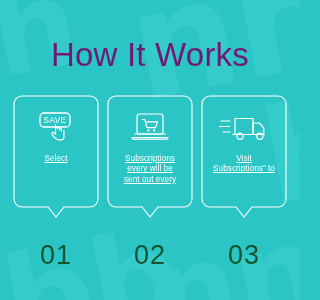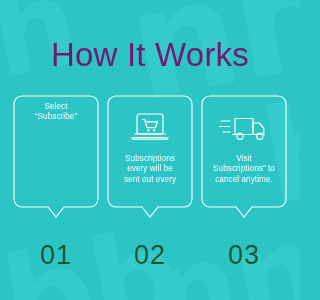--- a/index.html
+++ b/index.html
@@ -127,20 +127,21 @@
   }
   .card-text {
     margin-top: 7px;
     width: 82px;
     text-align: center;
     color: #ffffff;
     font-size: 8.2px;
     line-height: 10.4px;
     letter-spacing: 0.05px;
     font-family: "Liberation Sans", sans-serif;
+    text-decoration: underline;
   }
   .card-text span {
     display: block;
   }
 
   
   .numbers {
     position: absolute;
     top: 240px;
     left: 13px;
@@ -174,23 +175,30 @@
   <div class="title">How It Works</div>
 
   <div class="cards">
 
     <div class="card-col">
       <div class="card">
         <svg class="card-svg" viewBox="0 0 86 124" fill="none">
           <path d="M9 1 H77 A8 8 0 0 1 85 9 V104 A8 8 0 0 1 77 112 H51 L43 122 L35 112 H9 A8 8 0 0 1 1 104 V9 A8 8 0 0 1 9 1 Z" stroke="#ffffff" stroke-width="1.1" fill="none"></path>
         </svg>
         <div class="card-inner">
+          <div class="card-icon">
+            <svg width="40" height="36" viewBox="0 0 40 36" fill="none">
+              <rect x="4" y="3" width="30" height="14" rx="4" stroke="#ffffff" stroke-width="1.3"></rect>
+              <text x="19" y="13.2" text-anchor="middle" fill="#ffffff" font-family="Liberation Sans, sans-serif" font-size="8.2" letter-spacing="0.4">SAVE</text>
+              <path d="M19.5 14.5 V24 M19.5 17.5 c0-1.3 2-1.3 2 0 v1.2 M21.5 18.3 c0-1.2 2-1.2 2 0 v1.6 M23.5 19.2 c0-1.2 2-1.2 2 0 v2.2" stroke="#ffffff" stroke-width="1.2" stroke-linecap="round" fill="none"></path>
+              <path d="M19.5 24 c-1.6-1.4-3.6-2.4-3.6-0.6 0 1.2 1.3 2.6 2.4 3.8 1.2 1.3 2.3 2.6 4.4 2.6 h2.3 c1.7 0 2.9-1.2 2.9-3.1 v-6.3" stroke="#ffffff" stroke-width="1.2" stroke-linecap="round" stroke-linejoin="round" fill="none"></path>
+            </svg>
+          </div>
           <div class="card-text">
             <span>Select</span>
-            <span>“Subscribe”</span>
           </div>
         </div>
       </div>
     </div>
 
     <div class="card-col">
       <div class="card">
         <svg class="card-svg" viewBox="0 0 86 124" fill="none">
           <path d="M9 1 H77 A8 8 0 0 1 85 9 V104 A8 8 0 0 1 77 112 H51 L43 122 L35 112 H9 A8 8 0 0 1 1 104 V9 A8 8 0 0 1 9 1 Z" stroke="#ffffff" stroke-width="1.1" fill="none"></path>
         </svg>
@@ -225,21 +233,20 @@
               <path d="M16 6.5 h18 v16 h-18 z" stroke="#ffffff" stroke-width="1.2" stroke-linejoin="round" fill="none"></path>
               <path d="M34 11 h6.2 l4.6 5 v6.5 h-10.8 z" stroke="#ffffff" stroke-width="1.2" stroke-linejoin="round" fill="none"></path>
               <path d="M13.5 22.5 h4.2 M24.5 22.5 h7.5 M37 22.5 h1.4 M44 22.5 h1.2" stroke="#ffffff" stroke-width="1.2" stroke-linecap="round"></path>
               <circle cx="21" cy="24.2" r="3.1" stroke="#ffffff" stroke-width="1.2" fill="none"></circle>
               <circle cx="40.8" cy="24.2" r="3.1" stroke="#ffffff" stroke-width="1.2" fill="none"></circle>
             </svg>
           </div>
           <div class="card-text">
             <span>Visit</span>
             <span>Subscriptions” to</span>
-            <span>cancel anytime.</span>
           </div>
         </div>
       </div>
     </div>
 
   </div>
 
   <div class="numbers">
     <div class="num">01</div>
     <div class="num">02</div>

